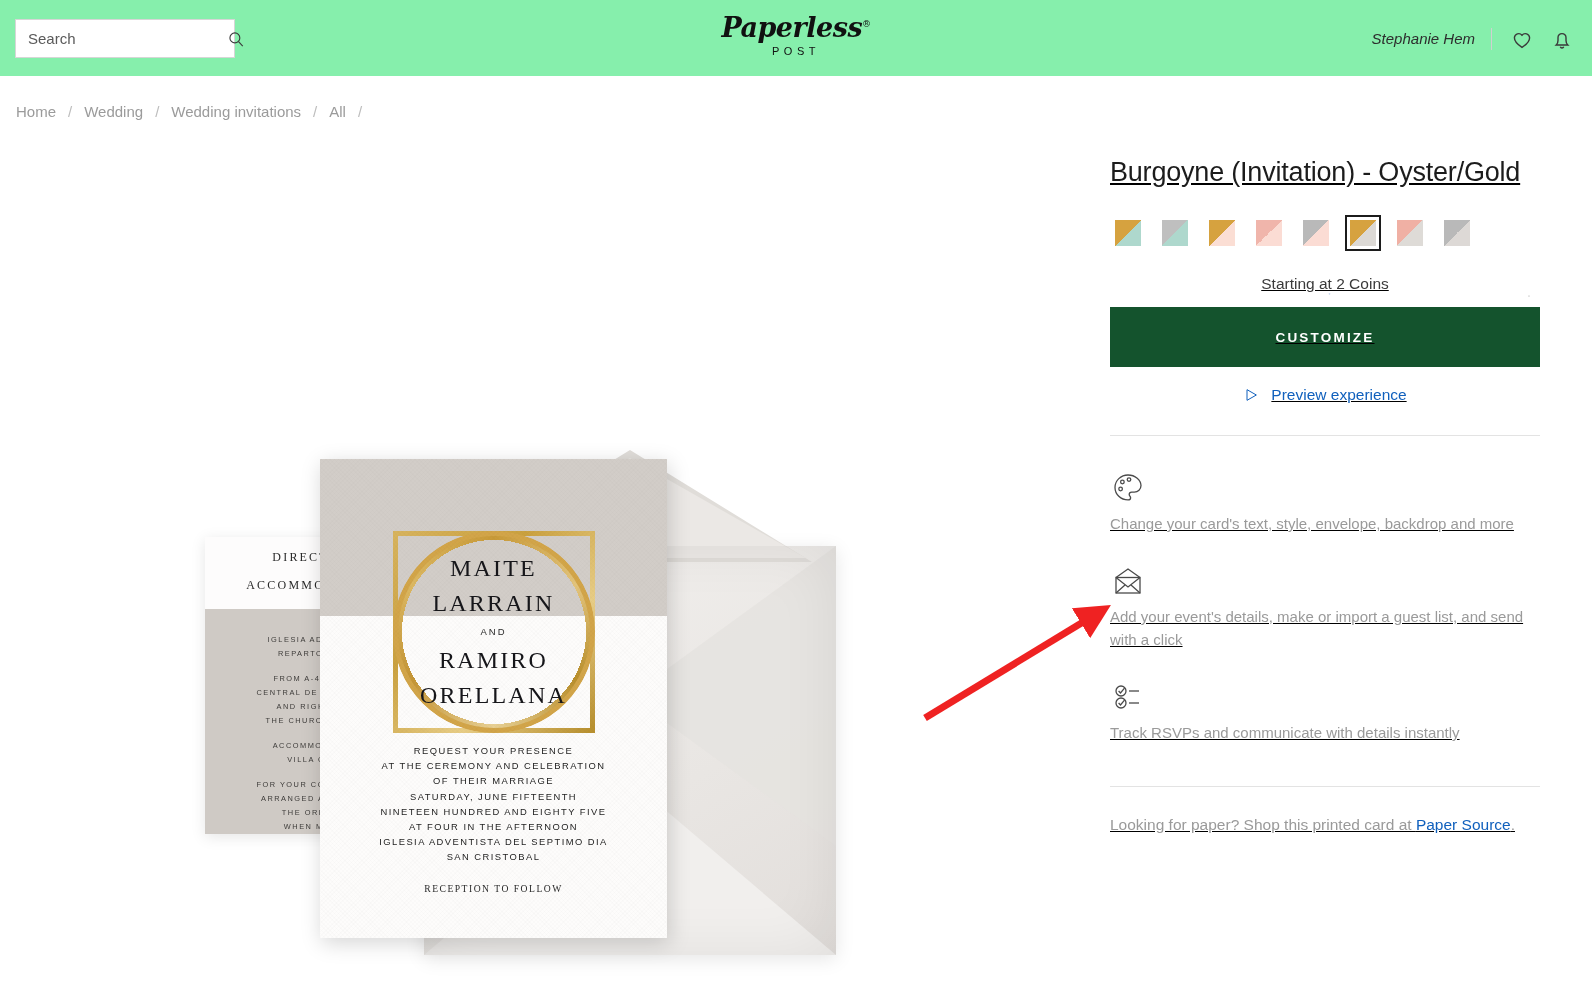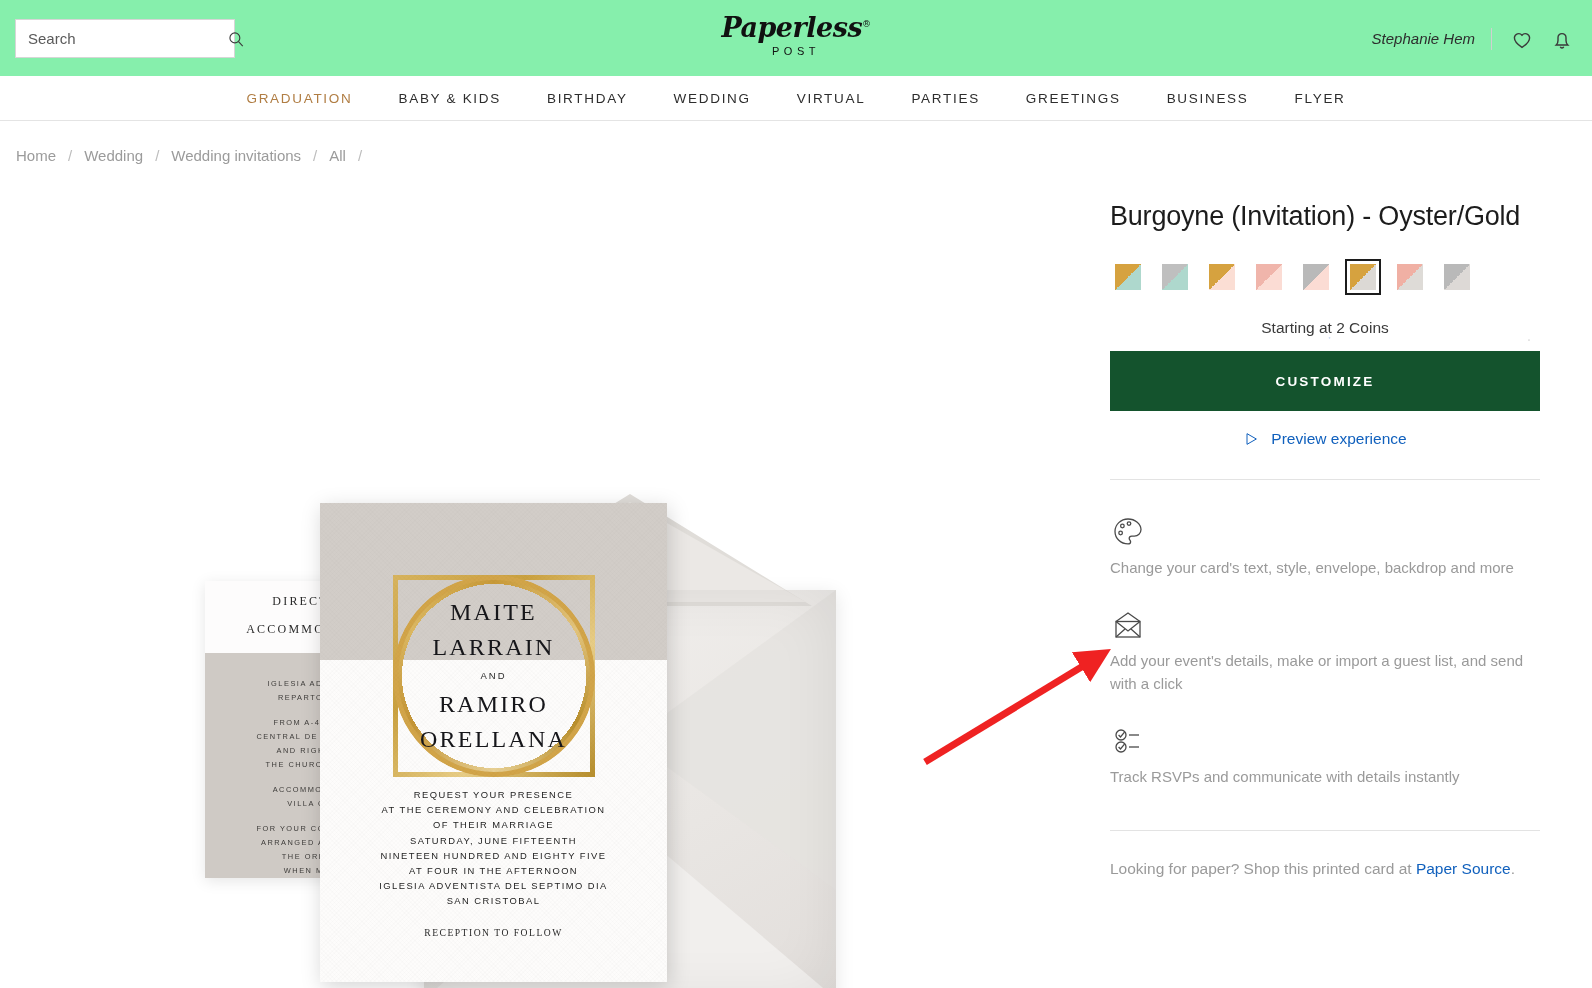--- a/index.html
+++ b/index.html
@@ -337,20 +337,21 @@
     width: 200px; height: 140px;
     pointer-events: none;
   }
 
   
   .detail {
     position: relative;
     width: 482px;
     padding: 35px 55px 0 0;
     margin-left: 0;
+    text-decoration: underline;
   }
   .detail-inner { width: 430px; }
   .product-title {
     font-size: 27px;
     color: #1c1c1c;
     font-weight: 400;
     letter-spacing: -0.2px;
     line-height: 34px;
     margin: 0 0 26px 0;
   }
@@ -481,31 +482,20 @@
       <svg class="hdr-icon" viewBox="0 0 24 24" fill="none" stroke="#3a3a3a" stroke-width="1.4">
         <path d="M12 20.3s-7.6-4.8-7.6-9.6A4.3 4.3 0 0 1 12 8.2a4.3 4.3 0 0 1 7.6 2.5c0 4.8-7.6 9.6-7.6 9.6z"></path>
       </svg>
       <svg class="hdr-icon" viewBox="0 0 24 24" fill="none" stroke="#3a3a3a" stroke-width="1.4">
         <path d="M6.2 18h11.6c-1.5-1.4-1.8-2.6-1.8-4.6v-2.6A4 4 0 0 0 12 6.6a4 4 0 0 0-4 4.2v2.6c0 2-.3 3.2-1.8 4.6z"></path>
         <path d="M10.3 19.8a1.8 1.8 0 0 0 3.4 0"></path>
       </svg>
     </div>
   </div>
 
-  <div class="nav">
-    <div class="nav-item active">GRADUATION</div>
-    <div class="nav-item">BABY &amp; KIDS</div>
-    <div class="nav-item">BIRTHDAY</div>
-    <div class="nav-item">WEDDING</div>
-    <div class="nav-item">VIRTUAL</div>
-    <div class="nav-item">PARTIES</div>
-    <div class="nav-item">GREETINGS</div>
-    <div class="nav-item">BUSINESS</div>
-    <div class="nav-item">FLYER</div>
-  </div>
 
   <div class="breadcrumb">
     <span class="crumb">Home</span>
     <span class="crumb-sep">/</span>
     <span class="crumb">Wedding</span>
     <span class="crumb-sep">/</span>
     <span class="crumb">Wedding invitations</span>
     <span class="crumb-sep">/</span>
     <span class="crumb">All</span>
     <span class="crumb-sep">/</span>

